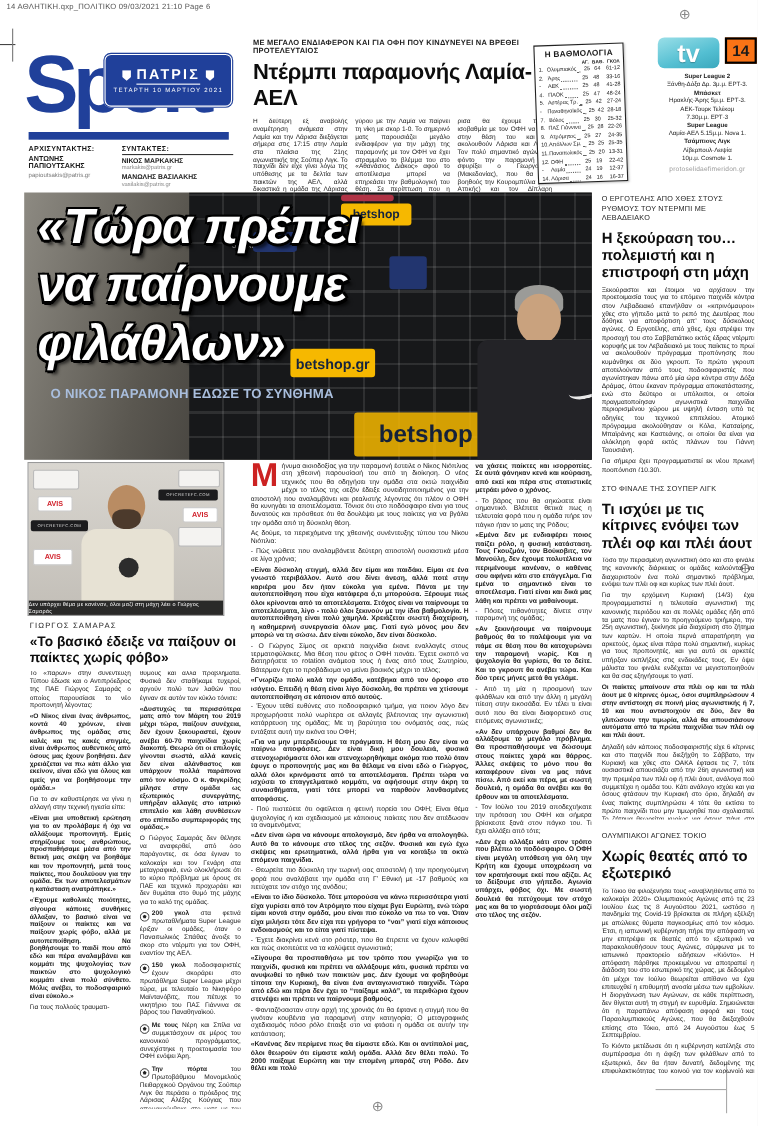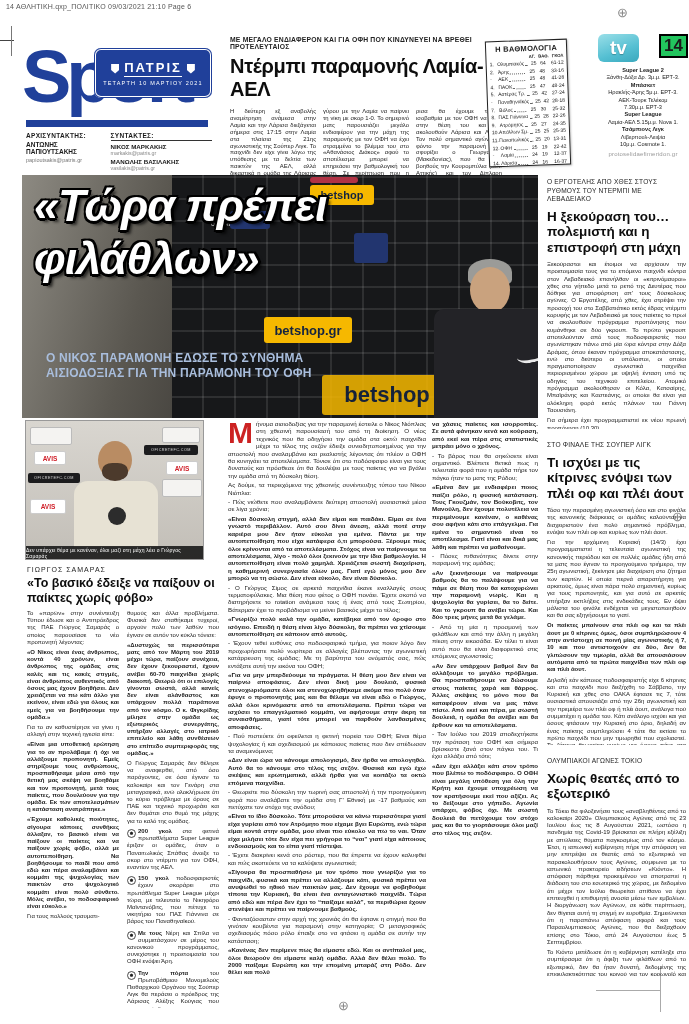--- a/index.html
+++ b/index.html
@@ -48,25 +48,25 @@
   .srow{display:flex;align-items:flex-end;font-size:5px;line-height:7.6px;white-space:nowrap;}
   .srow .pos{width:8px;}
   .srow .team{}
   .srow .dots{flex:1;border-bottom:1px dotted #666;margin:0 1px 1.5px 1px;min-width:2px;}
   .srow .gp{width:9px;text-align:right;}
   .srow .pts{width:10px;text-align:right;}
   .srow .gl{width:19px;text-align:right;}
   
   .tvbox{left:598px;top:34px;width:90px;height:138px;}
   .tv-toprow{display:flex;align-items:flex-start;justify-content:space-between;}
-  .tv-logo{width:41px;height:28px;border-radius:6px;background:linear-gradient(160deg,#9adfe8,#54bfd2 60%,#3aa8bd);
-           color:#fff;font-weight:800;font-size:19px;display:flex;align-items:center;justify-content:center;
+  .tv-logo{width:56px;height:28px;border-radius:6px;background:linear-gradient(160deg,#9adfe8,#54bfd2 60%,#3aa8bd);
+           color:#fff;font-weight:800;font-size:23px;display:flex;align-items:center;justify-content:center;
            text-shadow:0 1px 1px rgba(0,0,0,.25);}
-  .pagenum{width:25px;height:20px;border:2.5px solid #000;font-size:17px;font-weight:bold;display:flex;
-           align-items:center;justify-content:center;background:#22c55e;}
+  .pagenum{width:25px;height:20px;border:2.5px solid #000;font-size:14px;font-weight:bold;display:flex;
+           align-items:center;justify-content:center;background:#f97316;}
   .tv-lines{margin-top:5px;text-align:center;font-size:5.6px;line-height:7.4px;color:#222;}
   .tvline.bold{font-weight:bold;}
   .tv-watermark{margin-top:3px;text-align:center;font-size:6px;color:#9a9a9a;letter-spacing:.2px;}
   
   .feature{left:22px;top:175px;width:516px;height:243px;overflow:hidden;
            background:linear-gradient(105deg,#8d8a82 0%,#5a5750 26%,#34322f 52%,#1d1c1b 100%);}
   .sponsor-wall{position:absolute;left:150px;top:0;width:366px;height:243px;background:#17181a;
       background-image:repeating-linear-gradient(0deg,transparent 0 20px,rgba(255,255,255,.10) 20px 22px),
                        repeating-linear-gradient(90deg,transparent 0 30px,rgba(255,255,255,.10) 30px 32px);}
   .chip{position:absolute;border-radius:3px;display:flex;align-items:center;justify-content:center;
@@ -316,35 +316,35 @@
     <div class="tv-watermark">protoselidaefimeridon.gr</div>
   </div>
 
   <div class="abs feature">
     <div class="sponsor-wall"></div>
     <div class="chip white-label" style="left:170px;top:44px;width:90px;height:10px;">OFICRETEFC.COM</div>
     <div class="chip yellow" style="left:288px;top:10px;width:64px;height:20px;font-size:11px;">betshop</div>
     <div class="chip red" style="left:288px;top:2px;width:48px;height:6px;"></div>
     <div class="chip navy" style="left:208px;top:36px;width:40px;height:18px;font-size:7px;"></div>
     <div class="chip navy" style="left:332px;top:58px;width:34px;height:30px;font-size:7px;"></div>
-    <div class="chip yellow" style="left:242px;top:142px;width:88px;height:26px;font-size:13px;">betshop.gr</div>
+    <div class="chip yellow" style="left:242px;top:142px;width:77px;height:26px;font-size:13px;">betshop.gr</div>
     <div class="chip yellow" style="left:300px;top:200px;width:130px;height:40px;font-size:22px;opacity:.85;">betshop</div>
     <div class="person">
       <div class="hair" style="left:446px;top:84px;width:44px;height:26px;"></div>
       <div class="head" style="left:448px;top:92px;width:40px;height:46px;"></div>
       <div class="torso" style="left:412px;top:134px;width:120px;height:109px;"></div>
       <div class="swoosh" style="left:494px;top:168px;"></div>
     </div>
     <div class="feat-headline">
       <div>«Τώρα πρέπει</div>
+      <div>να παίρνουμε</div>
       <div>φιλάθλων»</div>
     </div>
     <div class="feat-deck">
       <div>Ο ΝΙΚΟΣ ΠΑΡΑΜΟΝΗ ΕΔΩΣΕ ΤΟ ΣΥΝΘΗΜΑ</div>
-      <div>ΑΙΣΙΟΔΟΞΙΑΣ ΓΙΑ ΤΗΝ ΠΑΡΑΜΟΝΗ ΤΟΥ ΟΦΗ</div>
     </div>
   </div>
 
   <div class="abs inset">
     <div class="panel" style="left:4px;top:6px;width:40px;height:16px;"></div>
     <div class="avis" style="left:8px;top:30px;width:30px;height:12px;">AVIS</div>
     <div class="avis" style="left:4px;top:78px;width:34px;height:13px;">AVIS</div>
     <div class="darkchip" style="left:2px;top:52px;width:52px;height:10px;">OFICRETEFC.COM</div>
     <div class="darkchip" style="left:118px;top:24px;width:54px;height:10px;">OFICRETEFC.COM</div>
     <div class="panel" style="left:136px;top:6px;width:36px;height:14px;"></div>

